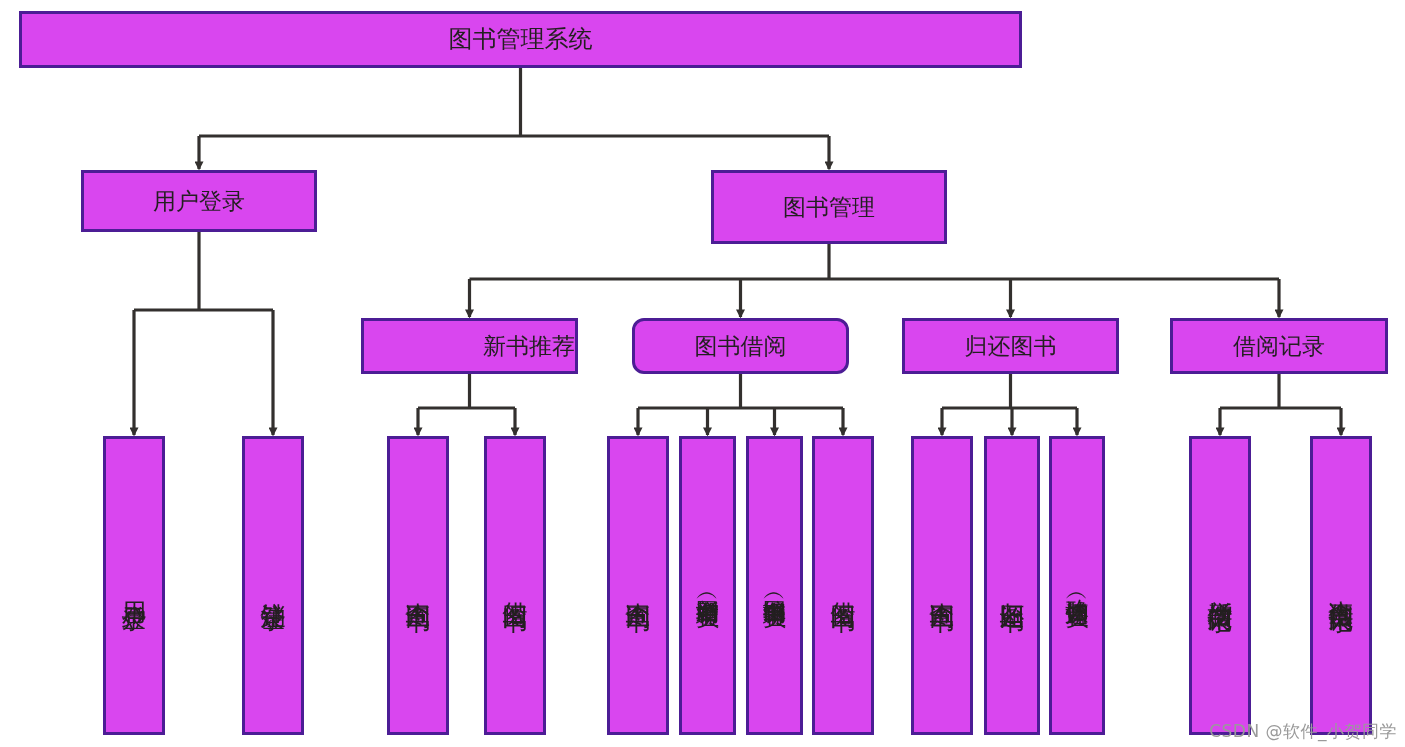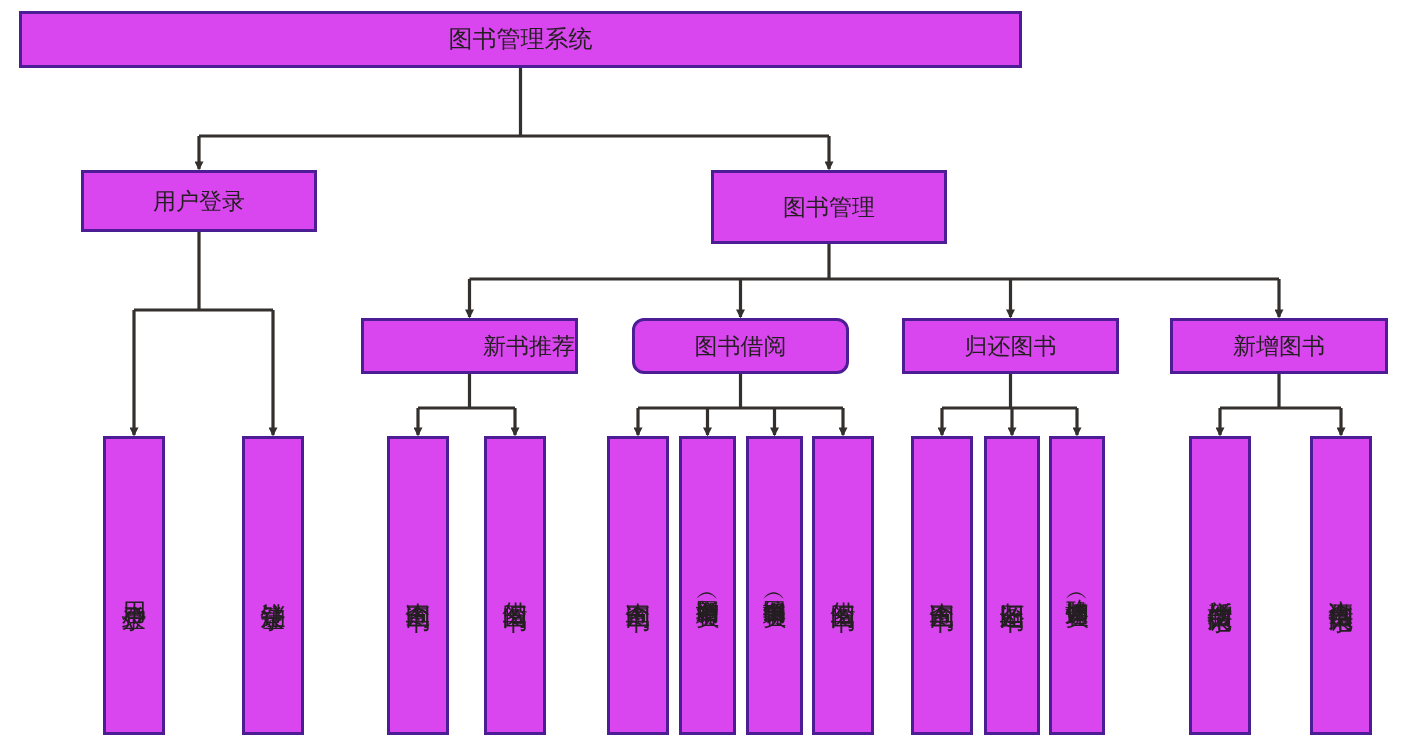--- a/index.html
+++ b/index.html
@@ -138,21 +138,21 @@
       <div class="node horiz" style="left: 361px; top: 318px; width: 217px; height: 56px; justify-content: flex-end;">
         <span class="node-label">新书推荐</span>
       </div>
       <div class="node horiz" style="left: 632px; top: 318px; width: 217px; height: 56px; border-radius: 12px;">
         <span class="node-label">图书借阅</span>
       </div>
       <div class="node horiz" style="left: 902px; top: 318px; width: 217px; height: 56px;">
         <span class="node-label">归还图书</span>
       </div>
       <div class="node horiz" style="left: 1170px; top: 318px; width: 218px; height: 56px;">
-        <span class="node-label">新增图书</span>
+        <span class="node-label">借阅记录</span>
       </div>
       <div class="node vert" style="left: 103px; top: 436px; width: 62px; height: 299px;">
         <span class="node-label">用户登录</span>
       </div>
       <div class="node vert" style="left: 242px; top: 436px; width: 62px; height: 299px;">
         <span class="node-label">注销登录</span>
       </div>
       <div class="node vert" style="left: 387px; top: 436px; width: 62px; height: 299px;">
         <span class="node-label">查询图书</span>
       </div>
@@ -181,13 +181,14 @@
         <span class="node-label">确认归还（管理员）</span>
       </div>
       <div class="node vert" style="left: 1189px; top: 436px; width: 62px; height: 299px;">
         <span class="node-label">新增借阅记录</span>
       </div>
       <div class="node vert" style="left: 1310px; top: 436px; width: 62px; height: 299px;">
         <span class="node-label">查询借阅记录</span>
       </div>
     </div>
 
+  <div id="watermark">CSDN @软件_小贺同学</div>
 </div>
 
 </body></html>

